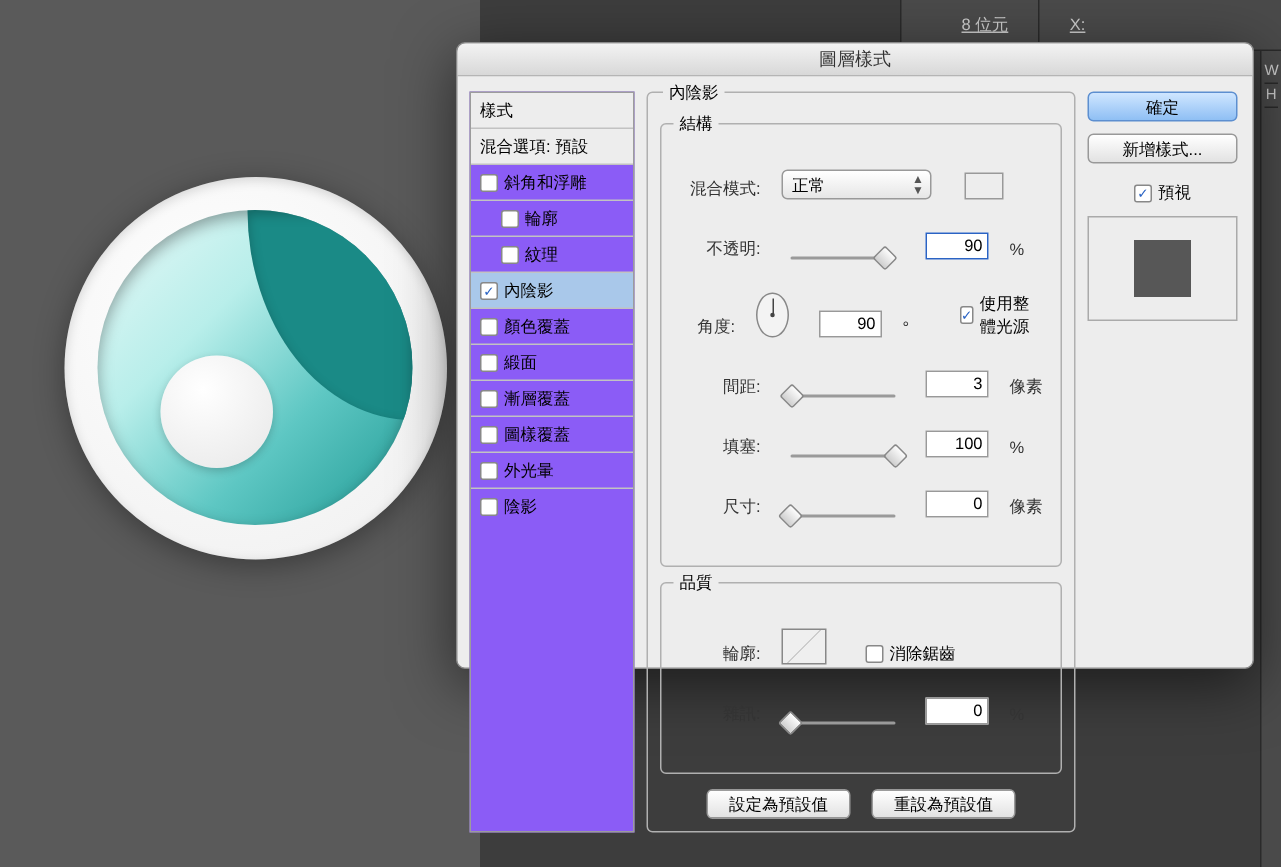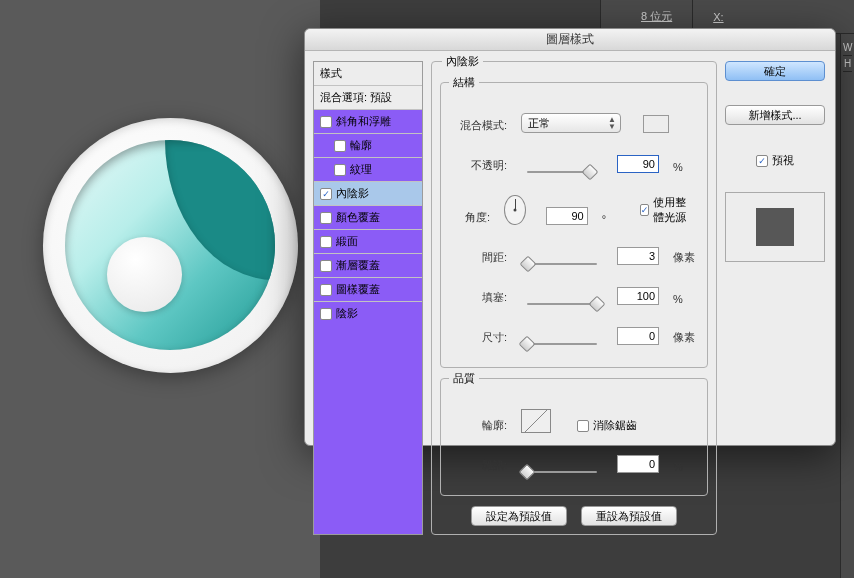--- a/index.html
+++ b/index.html
@@ -20,41 +20,41 @@
 .dialog-body { display: grid; grid-template-columns: 110px 1fr 100px; padding: 10px 10px 10px 8px; gap: 8px; height: calc(100% - 22px); }
 .styles-list { border: 1px solid #9c9c9c; background: #8b5cf6; }
 .styles-header { padding: 4px 6px; border-bottom: 1px solid #c2c2c2; background: #ededed; font-size: 11px; }
 .styles-subheader { display: block; width: 100%; text-align: left; padding: 4px 6px; border-bottom: 1px solid #c2c2c2; background: #ededed; font-size: 11px; cursor: pointer; border-top: none; border-left: none; border-right: none; font-family: inherit; }
 .styles-list .item { display: flex; align-items: center; padding: 4px 6px; border-bottom: 1px solid #c2c2c2; gap: 4px; cursor: pointer; }
 .styles-list .item:last-child { border-bottom: none; }
 .styles-list .item.selected { background: #a9c8ea; }
 .styles-list .item .indent { width: 10px; }
 .checkbox { width: 12px; height: 12px; border: 1px solid #888; background: #fff; border-radius: 2px; display: inline-flex; align-items: center; justify-content: center; font-size: 9px; color: #2a63c4; }
 .center-panel { position: relative; }
-.group { border: 1px solid #b0b0b0; border-radius: 4px; padding: 8px 10px 0; margin-bottom: 10px; position: relative; }
+.group { border: 1px solid #b0b0b0; border-radius: 4px; padding: 8px 10px 10px; margin-bottom: 10px; position: relative; }
 .group-label { position: absolute; top: -8px; left: 8px; background: #ededed; padding: 0 4px; font-size: 11px; }
 .outer-group { position: relative; border: 1px solid #b0b0b0; border-radius: 4px; padding: 20px 8px 8px; }
 .outer-group .group-label.main { top: -8px; left: 10px; }
 .row { display: flex; align-items: flex-end; margin: 22px 0; gap: 14px; }
 .row-label { width: 56px; text-align: right; color: #333; }
 .select { height: 20px; border: 1px solid #999; background: linear-gradient(#fff, #e6e6e6); border-radius: 4px; padding: 0 18px 0 6px; display: inline-flex; align-items: center; position: relative; min-width: 100px; cursor: pointer; }
 .select .arrows { position: absolute; right: 4px; top: 2px; font-size: 8px; line-height: 7px; color: #555; }
 .color-swatch { width: 26px; height: 18px; border: 1px solid #999; margin-left: 8px; background: #ededed; cursor: pointer; }
 .slider-track { flex: 1; height: 2px; background: #9a9a9a; position: relative; margin: 0 6px; border-radius: 1px; }
 .slider-thumb { position: absolute; top: -5px; width: 12px; height: 12px; background: linear-gradient(#fcfcfc, #cfcfcf); border: 1px solid #888; border-radius: 2px; transform: translateX(-50%) rotate(45deg); cursor: pointer; }
 .num-input { width: 42px; height: 18px; border: 1px solid #2a63c4; background: #fff; text-align: right; padding: 0 3px; font-size: 11px; outline: none; }
 .num-input.plain { border: 1px solid #999; }
 .unit { font-size: 11px; color: #333; min-width: 24px; }
 .angle-dial { width: 30px; height: 30px; border: 1px solid #888; border-radius: 50%; background: #f3f3f3; position: relative; cursor: pointer; }
 .angle-dial::before { content: ""; position: absolute; width: 3px; height: 3px; background: #444; border-radius: 50%; top: 50%; left: 50%; transform: translate(-50%, -50%); }
 .angle-needle { position: absolute; width: 1px; height: 12px; background: #444; top: 3px; left: 50%; transform-origin: bottom center; }
 .contour-swatch { width: 30px; height: 24px; border: 1px solid #888; background: linear-gradient(135deg, #efefef 49%, #888 50%, #efefef 51%); cursor: pointer; }
 .btn { height: 20px; padding: 0 14px; border: 1px solid #999; background: linear-gradient(#fff, #e2e2e2); border-radius: 4px; cursor: pointer; font-size: 11px; font-family: inherit; }
 .btn.primary { background: linear-gradient(#cfe6ff, #8fbff4); border-color: #5d8fd0; }
-.right-col { display: flex; flex-direction: column; gap: 24px; align-items: stretch; }
+.right-col { display: flex; flex-direction: column; gap: 8px; align-items: stretch; }
 .preview-box { border: 1px solid #aaa; background: #ededed; height: 70px; display: flex; align-items: center; justify-content: center; }
 .preview-inner { width: 38px; height: 38px; background: #575757; }
 .make-default-row { display: flex; justify-content: center; gap: 14px; margin-top: 8px; }
 .inline-check { display: flex; align-items: center; gap: 4px; cursor: pointer; }
 </style>
 </head>
 <body>
 
 <div class="canvas-area">
   <div class="logo-container">
@@ -111,20 +111,24 @@
             <span class="checkbox"></span>
             <span>緞面</span>
           </div>
           <div class="item">
             <span class="checkbox"></span>
             <span>漸層覆蓋</span>
           </div>
           <div class="item">
             <span class="checkbox"></span>
             <span>圖樣覆蓋</span>
+          </div>
+          <div class="item">
+            <span class="checkbox"></span>
+            <span>外光暈</span>
           </div>
           <div class="item">
             <span class="checkbox"></span>
             <span>陰影</span>
           </div>
         </div>
     </div>
 
     <div class="center-panel">
       <div class="outer-group">

